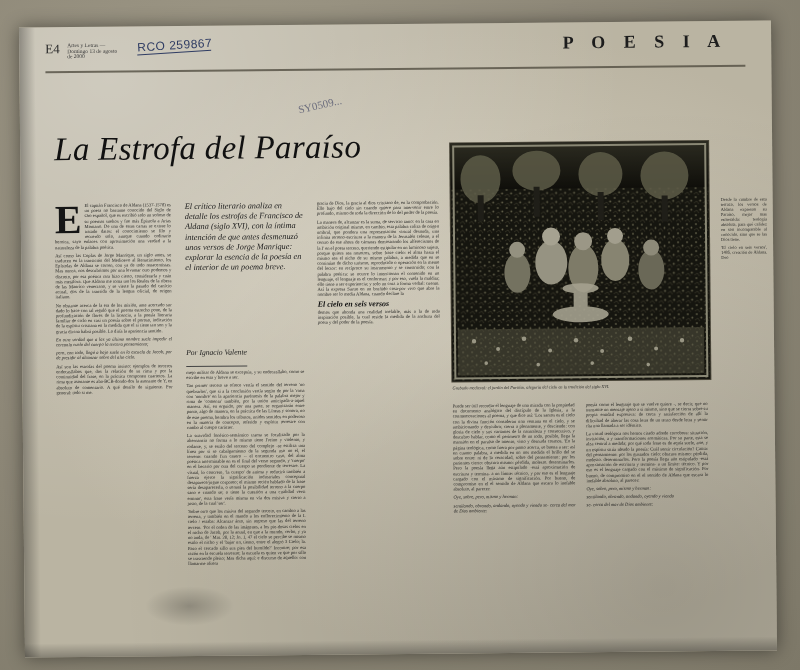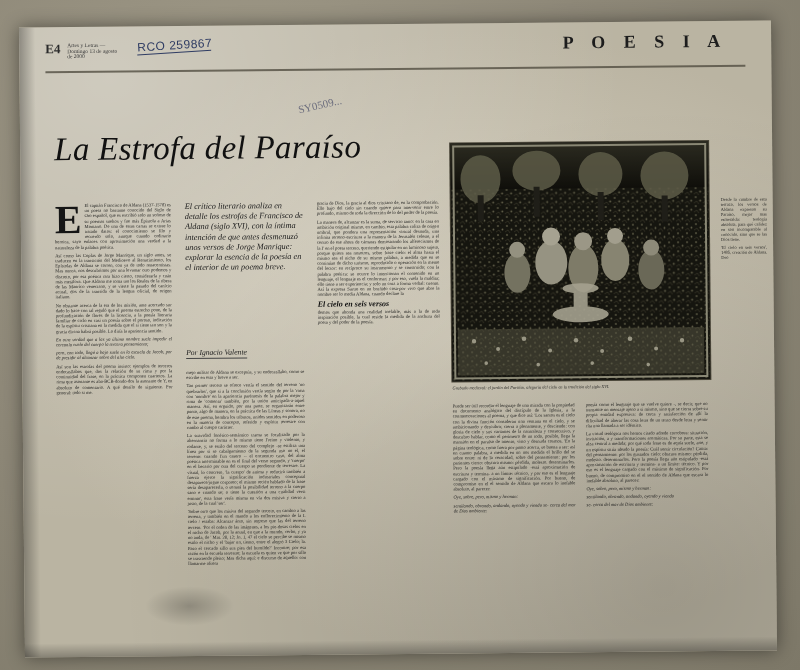--- a/index.html
+++ b/index.html
@@ -33,21 +33,21 @@
     pointer-events:none;
   }
   
   .sheet-edge-l{position:absolute;left:0;top:0;width:16px;height:100%;
     background:linear-gradient(90deg, rgba(0,0,0,.30), rgba(0,0,0,0));}
   .sheet-edge-b{position:absolute;left:0;bottom:0;height:14px;width:100%;
     background:linear-gradient(0deg, rgba(0,0,0,.28), rgba(0,0,0,0));}
 
   
   .masthead{position:absolute;left:26px;top:14px;width:700px;height:34px;}
-  .folio{position:absolute;left:0;top:0;font-weight:bold;font-size:13px;color:#2b2b2b;}
+  .folio{position:absolute;left:0;top:0;font-weight:normal;font-size:13px;color:#2b2b2b;}
   .folio-sub{position:absolute;left:22px;top:2px;font-size:5.5px;line-height:5.5px;color:#3a3a3a;width:54px;}
   .stamp{
     position:absolute;left:92px;top:-2px;
     font-family:"Liberation Sans", sans-serif;
     font-size:12px;letter-spacing:.5px;color:#2f3c63;
     transform:rotate(-3deg);
   }
   .stamp-u{position:absolute;left:92px;top:12px;width:74px;height:1px;background:#2f3c63;transform:rotate(-3deg);}
   .section-title{
     position:absolute;right:18px;top:-4px;
@@ -77,21 +77,21 @@
     margin:0 3px 0 0;color:#151515;font-style:normal;
   }
 
   
   #c1{left:34px;top:176px;width:116px;}
   
   #deck{left:164px;top:176px;width:118px;font-size:8.3px;line-height:10.2px;
         font-style:italic;color:#1b1b1b;text-align:left;}
   #byline{position:absolute;left:164px;top:322px;width:120px;
           font-size:7.6px;font-style:italic;color:#1b1b1b;}
-  #byline .ul{display:inline-block;border-bottom:1px solid #444;padding-bottom:1px;}
+  #byline .ul{display:inline-block;border-bottom:1px solid #444;padding-bottom:9px;}
   
   #c2{left:164px;top:344px;width:118px;}
   
   #c3{left:296px;top:176px;width:122px;}
   
   #c4{left:430px;top:380px;width:122px;}
   
   #c5{left:563px;top:380px;width:122px;}
   
   #c6{left:700px;top:176px;width:46px;font-size:4.4px;line-height:5px;}

